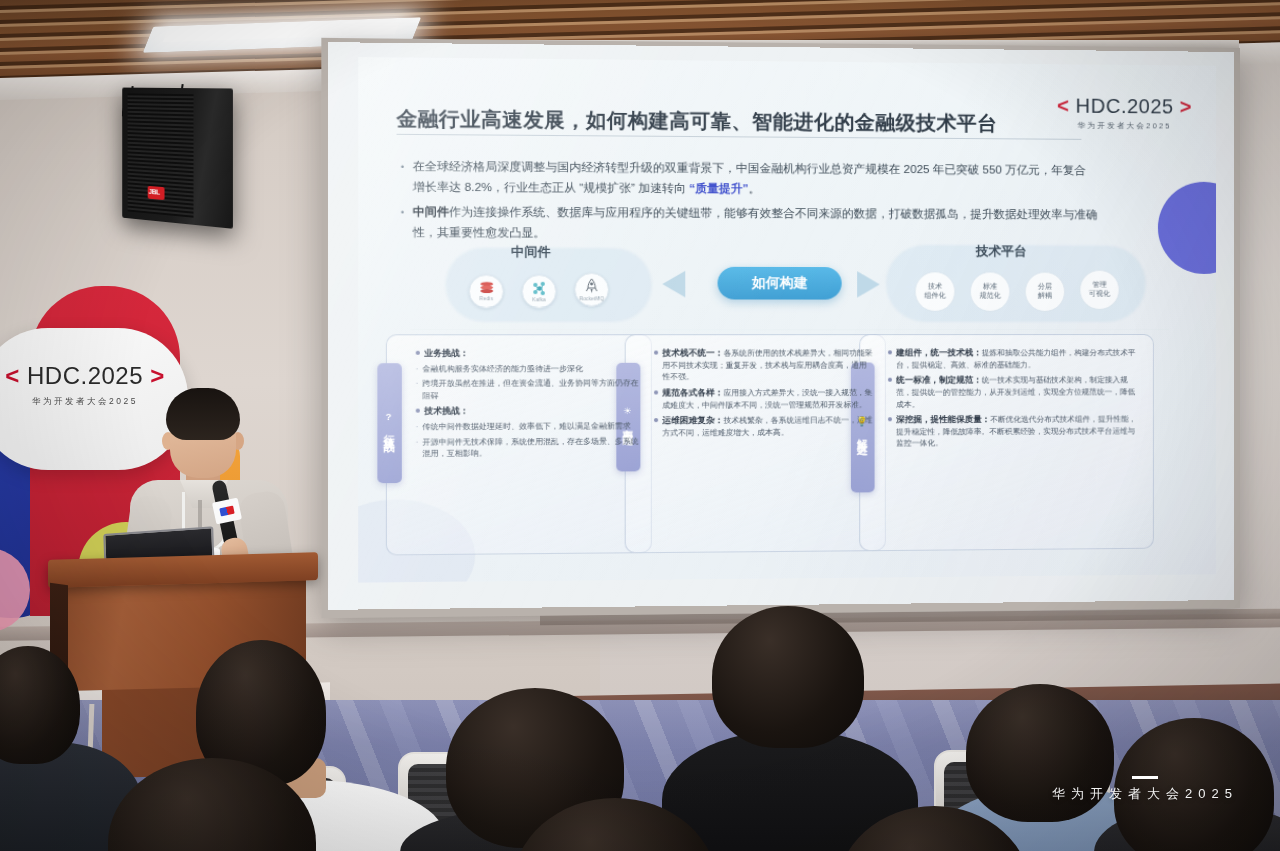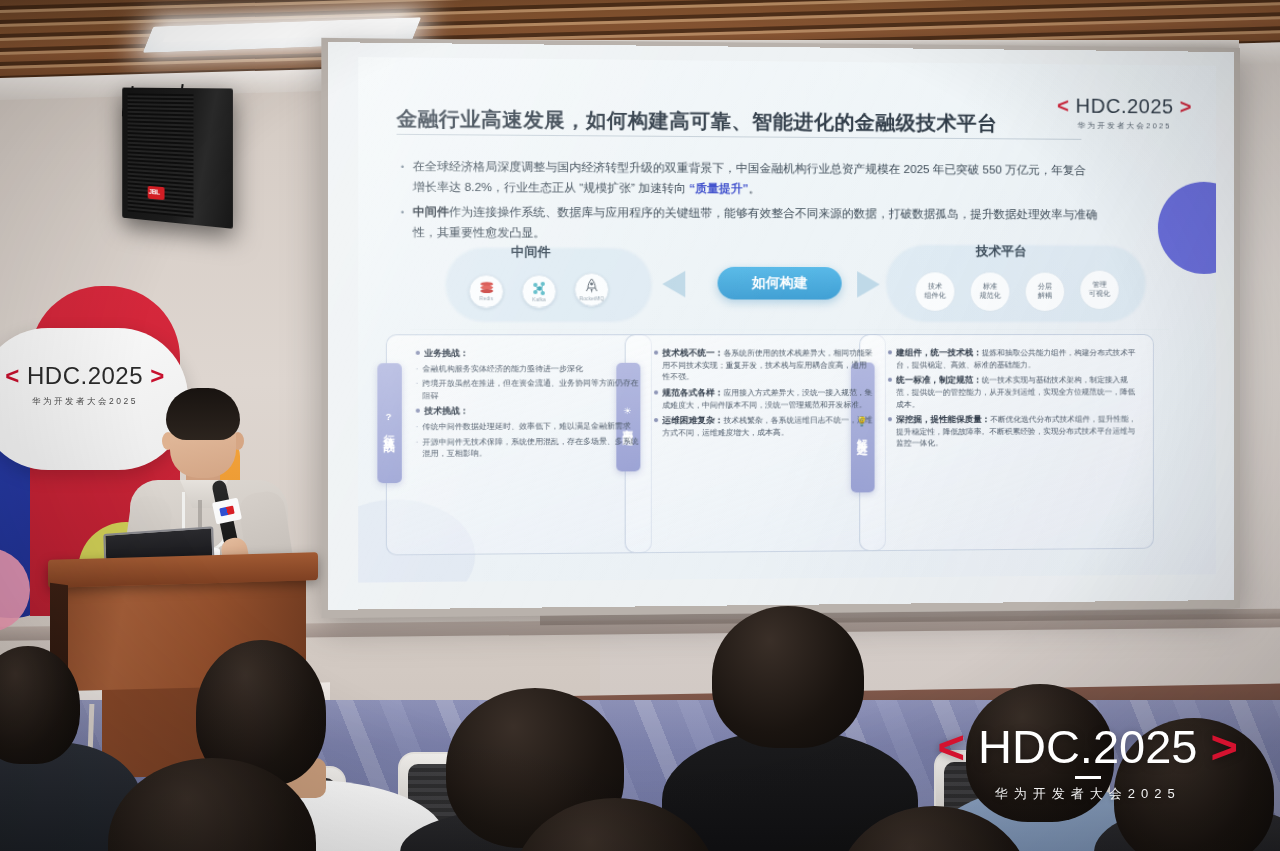--- a/index.html
+++ b/index.html
@@ -555,23 +555,18 @@
 
     <div class="shoulders" style="left:1094px;top:204px;width:220px;height:96px;background:linear-gradient(180deg,#2f2f33,#18181a)"></div>
     <div class="head" style="left:1114px;top:118px;width:160px;height:150px"></div>
 
     <div class="head" style="left:512px;top:198px;width:206px;height:180px"></div>
 
     <div class="head" style="left:836px;top:206px;width:196px;height:176px"></div>
   </div>
 
   <div class="wm">
-    <div class="main">
-      <span class="chev">&lt;</span>
-      <span>HDC.2025</span>
-      <span class="chev">&gt;</span>
-    </div>
     <div class="dash"></div>
     <div class="sub">华为开发者大会2025</div>
   </div>
 
   <div class="vignette"></div>
 </div>
 
 </body></html>

